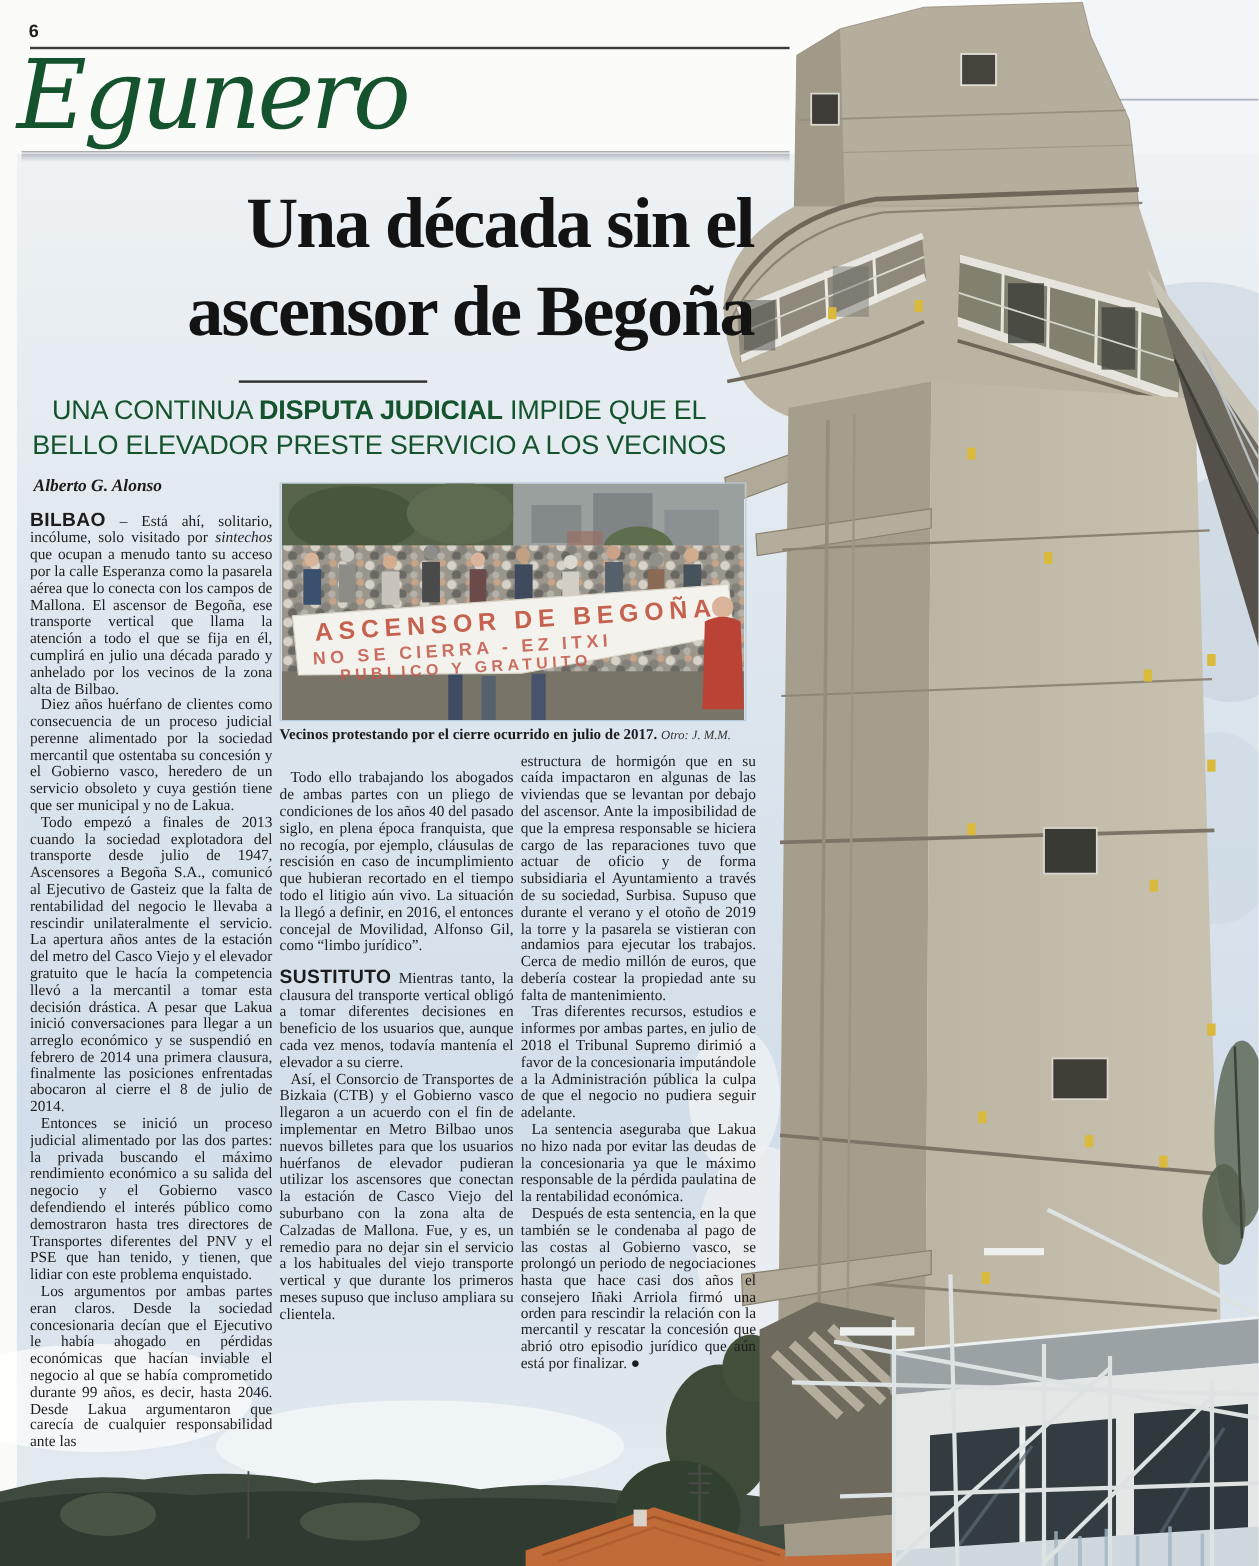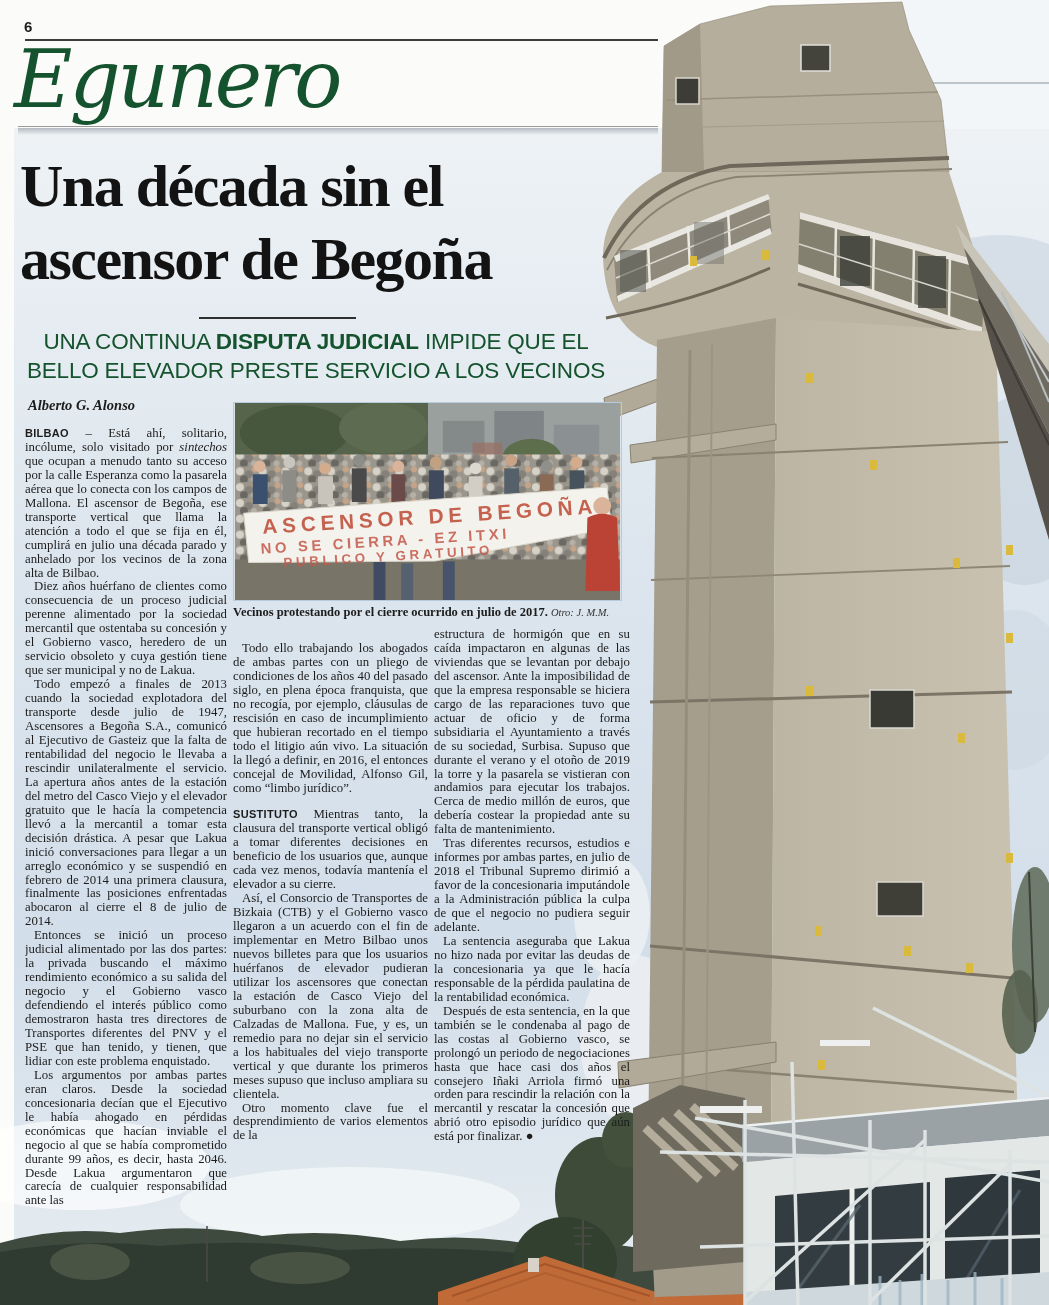--- a/index.html
+++ b/index.html
@@ -9,34 +9,34 @@
   
   .pg-num{left:24px;top:18px;font-family:"Liberation Sans",sans-serif;font-weight:bold;font-size:15px;}
   .ed-line{right:42px;top:22px;font-family:"Liberation Sans",sans-serif;font-size:13.5px;color:#222;}
   .ed-line .brand{font-weight:bold;}
   .rule-top{left:25px;top:39px;width:633px;height:1.5px;background:#3c3c3c;}
   .rule-mast{left:18px;top:126px;width:640px;height:1px;background:#9a9a9a;}
   
   .masthead{left:14px;top:40px;font-family:"DejaVu Serif","Liberation Serif",serif;
             font-style:italic;font-size:80px;letter-spacing:-3px;color:#14532d;line-height:1;}
   
-  .headline{left:20px;top:150px;width:592px;text-align:left;font-weight:bold;
+  .headline{left:36px;top:150px;width:592px;text-align:right;font-weight:bold;
             font-size:60px;line-height:73px;letter-spacing:-1.5px;color:#131313;z-index:3;}
   .deco-rule{left:199px;top:317px;width:157px;height:2px;background:#2f2f2f;z-index:3;}
   .subhead{left:25px;top:328px;width:582px;text-align:center;z-index:3;
            font-family:"Liberation Sans",sans-serif;font-size:22.5px;line-height:28.5px;
            color:#14532d;letter-spacing:-0.2px;}
   .subhead strong{font-weight:bold;}
   .byline{left:28px;top:397px;font-weight:bold;font-style:italic;font-size:14.5px;z-index:3;}
   
   .col{z-index:3;font-size:12.8px;line-height:13.95px;text-align:justify;overflow:hidden;}
   .col p{margin:0;}
   .col p.ind{text-indent:9px;}
   .col p.gap{margin-top:13px;}
-  .col .lead{font-family:"Liberation Sans",sans-serif;font-weight:bold;font-size:11px;letter-spacing:.3px;}
+  .col .lead{font-family:"Liberation Sans",sans-serif;font-weight:bold;font-size:16px;letter-spacing:.3px;}
   #col-1{left:25px;top:427px;width:202px;height:786px;}
   #col-2{left:233px;top:642px;width:195px;height:577px;}
   #col-3{left:434px;top:628px;width:196px;height:577px;}
   
   .figure{left:233px;top:402px;width:389px;height:199px;z-index:4;border:1px solid #b6cbdc;box-sizing:border-box;}
   .caption{left:233px;top:605px;width:392px;z-index:4;font-size:12.5px;line-height:15px;}
   .caption .cap-b{font-weight:bold;}
   .caption .cap-credit{font-style:italic;font-size:10.5px;color:#333;}
   
   .bgsvg{left:0;top:0;z-index:1;}
@@ -343,22 +343,21 @@
       <p><span class="lead">BILBAO</span> – Está ahí, solitario, incólume, solo visitado por <em>sintechos</em> que ocupan a menudo tanto su acceso por la calle Esperanza como la pasarela aérea que lo conecta con los campos de Mallona. El ascensor de Begoña, ese transporte vertical que llama la atención a todo el que se fija en él, cumplirá en julio una década parado y anhelado por los vecinos de la zona alta de Bilbao.</p>
       <p class="ind">Diez años huérfano de clientes como consecuencia de un proceso judicial perenne alimentado por la sociedad mercantil que ostentaba su concesión y el Gobierno vasco, heredero de un servicio obsoleto y cuya gestión tiene que ser municipal y no de Lakua.</p>
       <p class="ind">Todo empezó a finales de 2013 cuando la sociedad explotadora del transporte desde julio de 1947, Ascensores a Begoña S.A., comunicó al Ejecutivo de Gasteiz que la falta de rentabilidad del negocio le llevaba a rescindir unilateralmente el servicio. La apertura años antes de la estación del metro del Casco Viejo y el elevador gratuito que le hacía la competencia llevó a la mercantil a tomar esta decisión drástica. A pesar que Lakua inició conversaciones para llegar a un arreglo económico y se suspendió en febrero de 2014 una primera clausura, finalmente las posiciones enfrentadas abocaron al cierre el 8 de julio de 2014.</p>
       <p class="ind">Entonces se inició un proceso judicial alimentado por las dos partes: la privada buscando el máximo rendimiento económico a su salida del negocio y el Gobierno vasco defendiendo el interés público como demostraron hasta tres directores de Transportes diferentes del PNV y el PSE que han tenido, y tienen, que lidiar con este problema enquistado.</p>
       <p class="ind">Los argumentos por ambas partes eran claros. Desde la sociedad concesionaria decían que el Ejecutivo le había ahogado en pérdidas económicas que hacían inviable el negocio al que se había comprometido durante 99 años, es decir, hasta 2046. Desde Lakua argumentaron que carecía de cualquier responsabilidad ante las</p>
     </div>
   <div class="abs col" id="col-2">
       <p class="ind">Todo ello trabajando los abogados de ambas partes con un pliego de condiciones de los años 40 del pasado siglo, en plena época franquista, que no recogía, por ejemplo, cláusulas de rescisión en caso de incumplimiento que hubieran recortado en el tiempo todo el litigio aún vivo. La situación la llegó a definir, en 2016, el entonces concejal de Movilidad, Alfonso Gil, como “limbo jurídico”.</p>
       <p class="gap"><span class="lead">SUSTITUTO</span> Mientras tanto, la clausura del transporte vertical obligó a tomar diferentes decisiones en beneficio de los usuarios que, aunque cada vez menos, todavía mantenía el elevador a su cierre.</p>
       <p class="ind">Así, el Consorcio de Transportes de Bizkaia (CTB) y el Gobierno vasco llegaron a un acuerdo con el fin de implementar en Metro Bilbao unos nuevos billetes para que los usuarios huérfanos de elevador pudieran utilizar los ascensores que conectan la estación de Casco Viejo del suburbano con la zona alta de Calzadas de Mallona. Fue, y es, un remedio para no dejar sin el servicio a los habituales del viejo transporte vertical y que durante los primeros meses supuso que incluso ampliara su clientela.</p>
-      <p class="ind">Otro momento clave fue el desprendimiento de varios elementos de la</p>
     </div>
   <div class="abs col" id="col-3">
       <p>estructura de hormigón que en su caída impactaron en algunas de las viviendas que se levantan por debajo del ascensor. Ante la imposibilidad de que la empresa responsable se hiciera cargo de las reparaciones tuvo que actuar de oficio y de forma subsidiaria el Ayuntamiento a través de su sociedad, Surbisa. Supuso que durante el verano y el otoño de 2019 la torre y la pasarela se vistieran con andamios para ejecutar los trabajos. Cerca de medio millón de euros, que debería costear la propiedad ante su falta de mantenimiento.</p>
       <p class="ind">Tras diferentes recursos, estudios e informes por ambas partes, en julio de 2018 el Tribunal Supremo dirimió a favor de la concesionaria imputándole a la Administración pública la culpa de que el negocio no pudiera seguir adelante.</p>
-      <p class="ind">La sentencia aseguraba que Lakua no hizo nada por evitar las deudas de la concesionaria ya que le hacía responsable de la pérdida paulatina de la rentabilidad económica.</p>
+      <p class="ind">La sentencia aseguraba que Lakua no hizo nada por evitar las deudas de la concesionaria ya que le máximo responsable de la pérdida paulatina de la rentabilidad económica.</p>
       <p class="ind">Después de esta sentencia, en la que también se le condenaba al pago de las costas al Gobierno vasco, se prolongó un periodo de negociaciones hasta que hace casi dos años el consejero Iñaki Arriola firmó una orden para rescindir la relación con la mercantil y rescatar la concesión que abrió otro episodio jurídico que aún está por finalizar. ●</p>
     </div>
 
 </div>
 
 </body></html>

